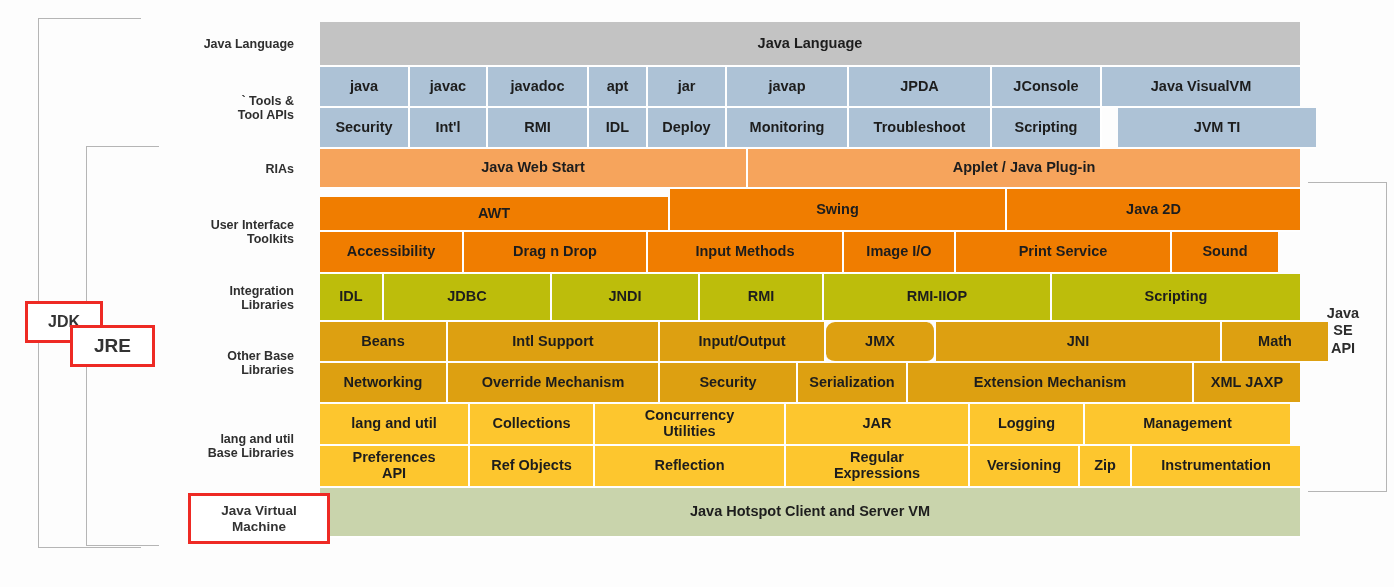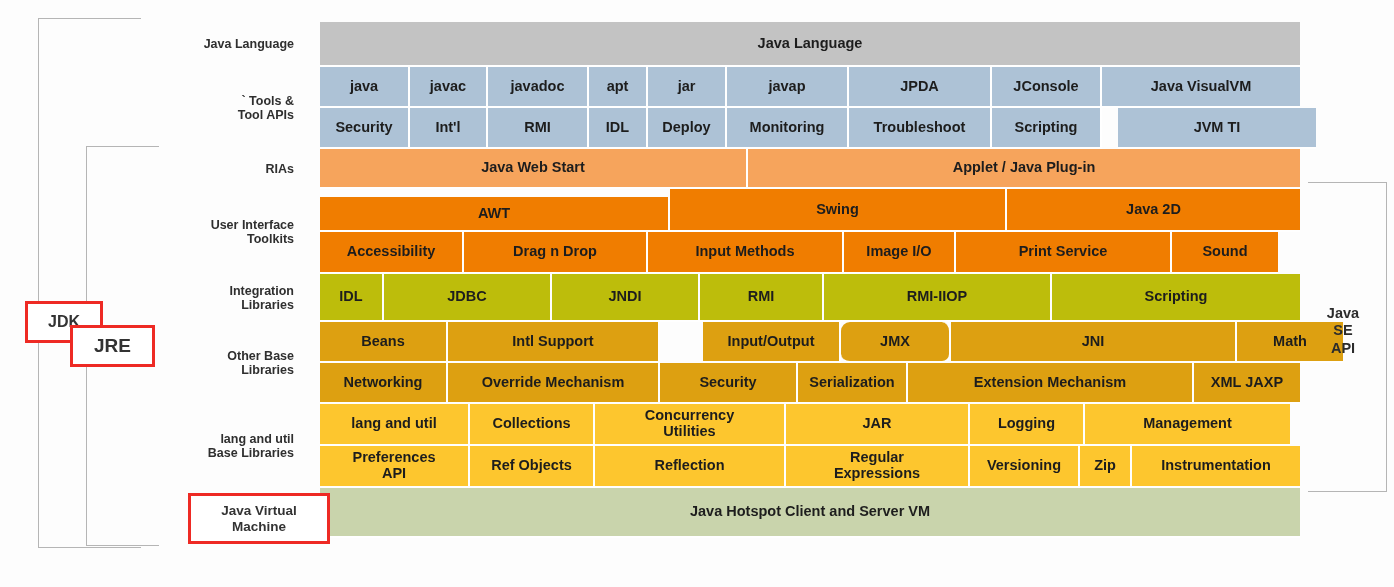--- a/index.html
+++ b/index.html
@@ -224,21 +224,21 @@
         <div class="cell c-integ" style="width: 148px;">JNDI</div>
         <div class="cell c-integ" style="width: 124px;">RMI</div>
         <div class="cell c-integ" style="width: 228px;">RMI-IIOP</div>
         <div class="cell c-integ" style="width: 248px;">Scripting</div>
       </div>
       <div class="row r-base">
         <div class="row-label two-line" style="top: 0px; height: 200%;">Other Base
 Libraries</div>
         <div class="cell c-other" style="width: 128px;">Beans</div>
         <div class="cell c-other" style="width: 212px;">Intl Support</div>
-        <div class="cell c-other" style="width: 138px; margin-left: 43px;">Input/Output</div>
+        <div class="cell c-other" style="width: 166px;">Input/Output</div>
         <div class="cell c-other" style="width: 110px; border-radius: 9px;">JMX</div>
         <div class="cell c-other" style="width: 286px;">JNI</div>
         <div class="cell c-other" style="width: 106px;">Math</div>
       </div>
       <div class="row r-base">
         <div class="cell c-other" style="width: 128px;">Networking</div>
         <div class="cell c-other" style="width: 212px;">Override Mechanism</div>
         <div class="cell c-other" style="width: 138px;">Security</div>
         <div class="cell c-other" style="width: 110px;">Serialization</div>
         <div class="cell c-other" style="width: 286px;">Extension Mechanism</div>

